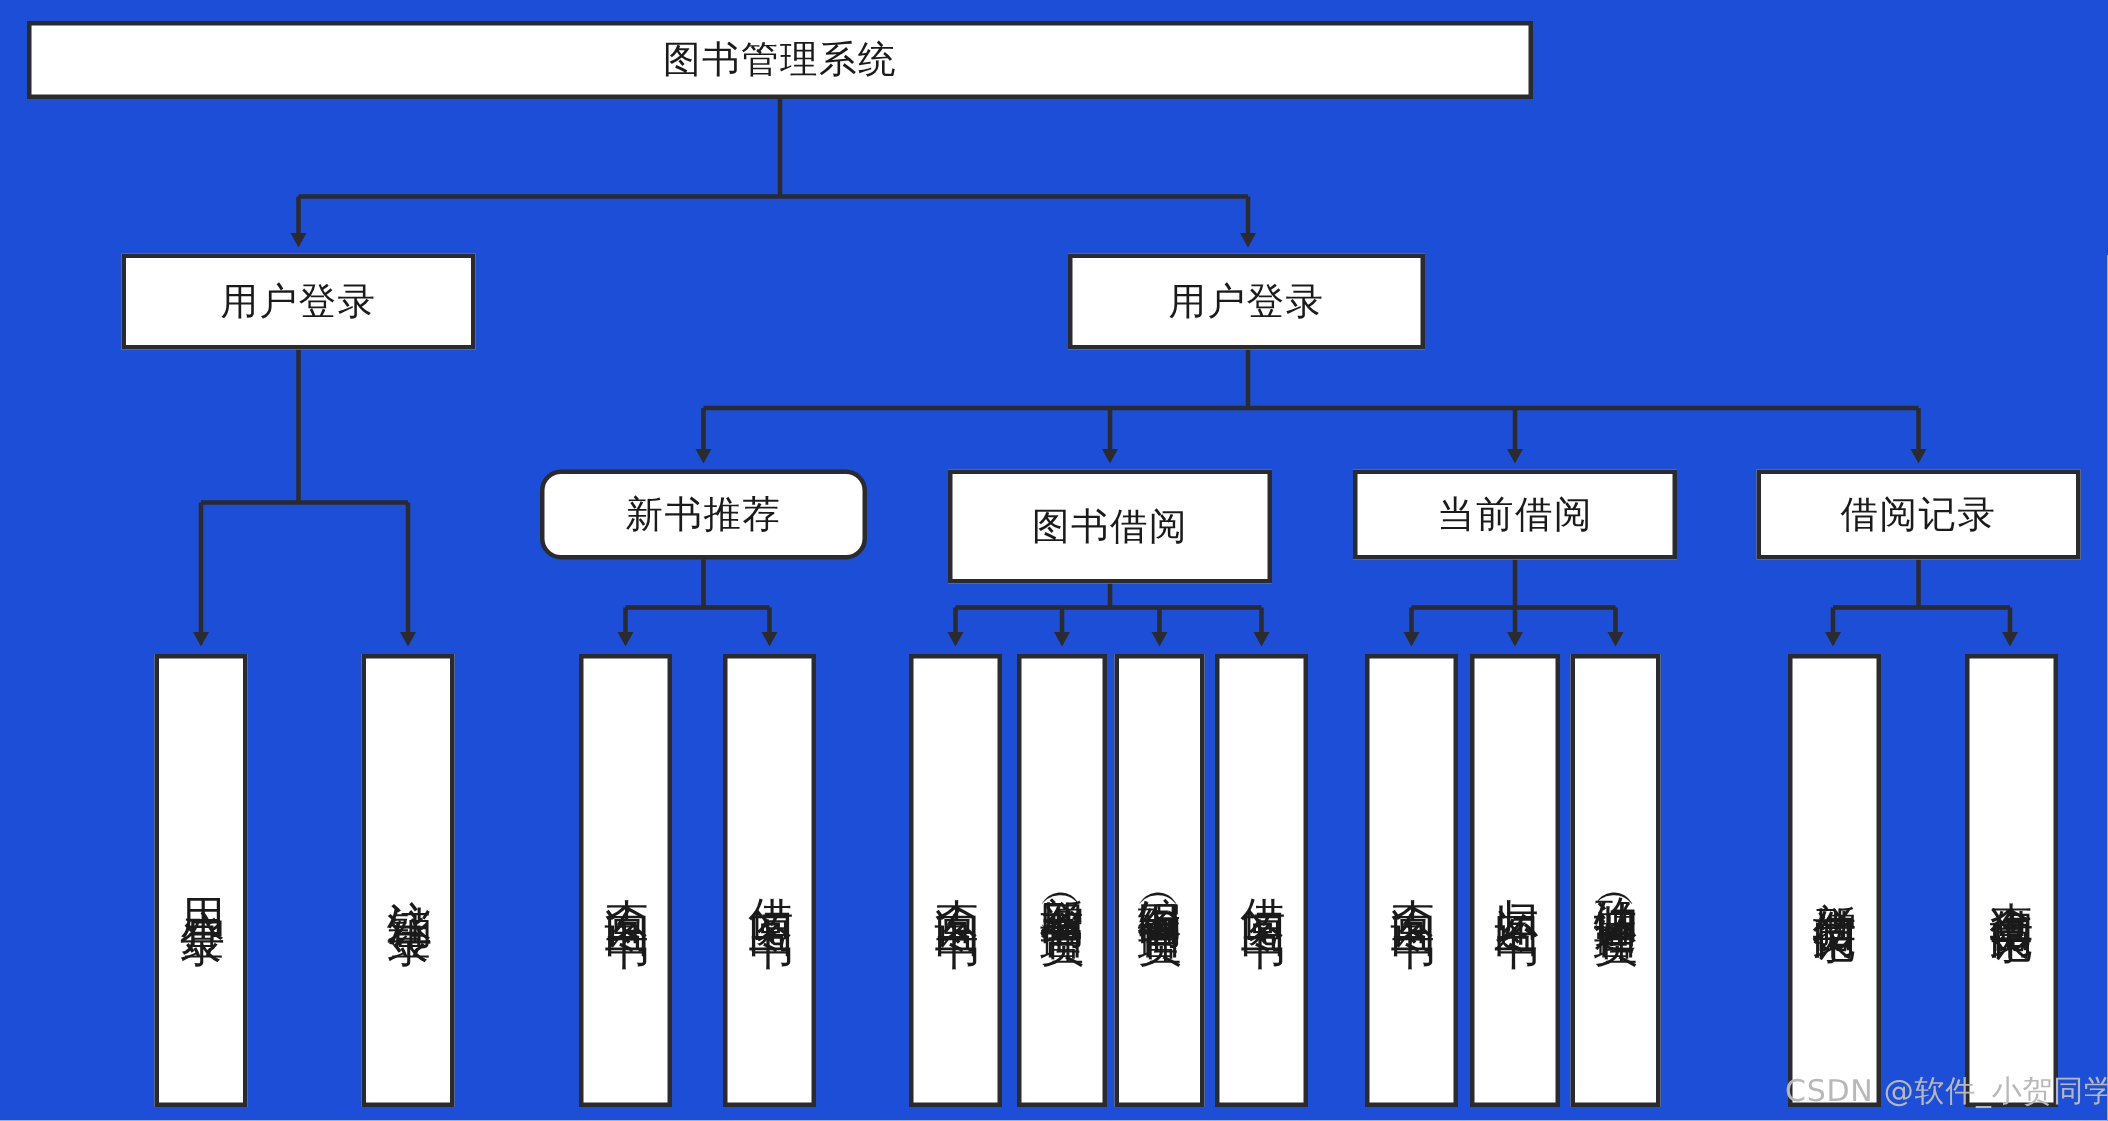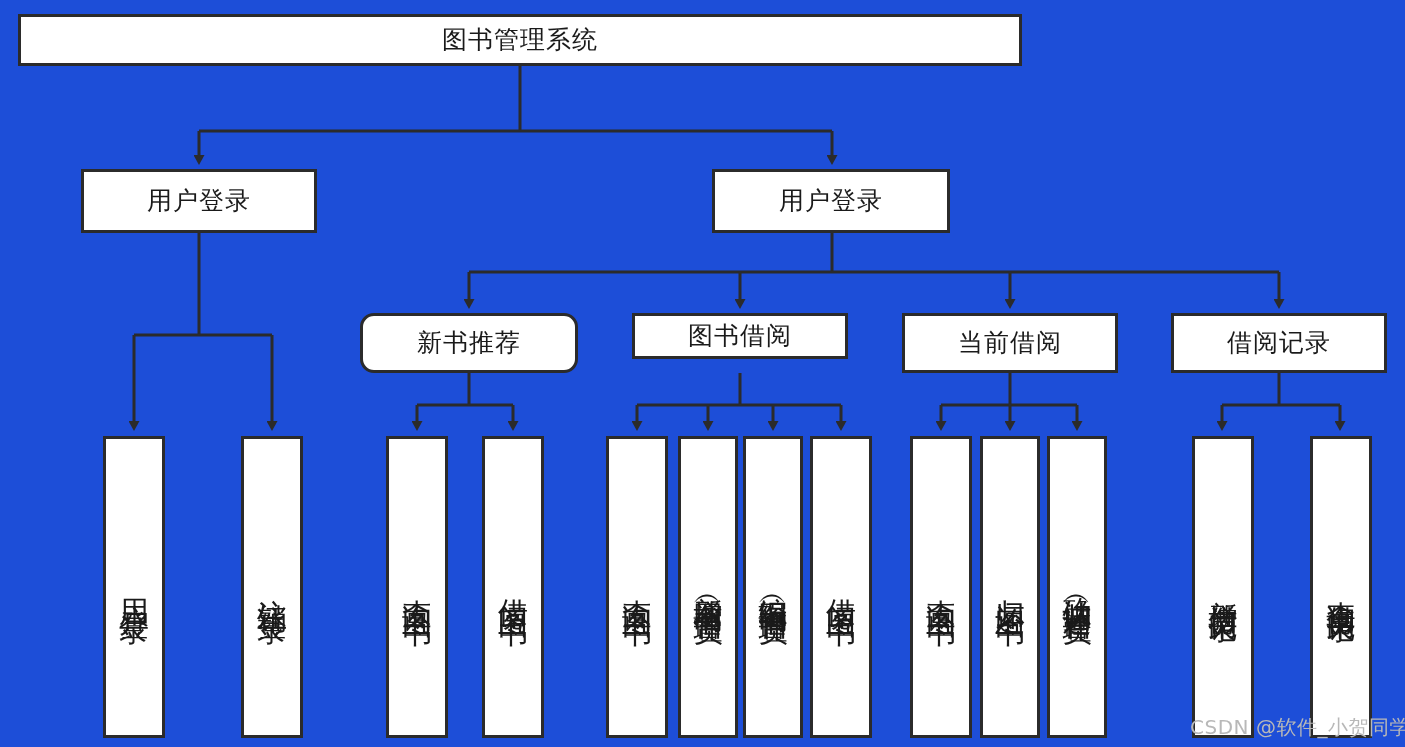--- a/index.html
+++ b/index.html
@@ -140,21 +140,21 @@
   </div>
 
   <div class="node horiz" style="left:712px; top:169px; width:238px; height:64px;">
     <span class="label">用户登录</span>
   </div>
 
   <div class="node horiz" style="left:360px; top:313px; width:218px; height:60px;border-radius:14px;">
     <span class="label">新书推荐</span>
   </div>
 
-  <div class="node horiz" style="left:632px; top:313px; width:216px; height:46px;">
+  <div class="node horiz" style="left:632px; top:313px; width:216px; height:76px;">
     <span class="label">图书借阅</span>
   </div>
 
   <div class="node horiz" style="left:1171px; top:313px; width:216px; height:60px;">
     <span class="label">借阅记录</span>
   </div>
 
   <div class="node horiz" style="left:902px; top:313px; width:216px; height:60px;">
     <span class="label">当前借阅</span>
   </div>

